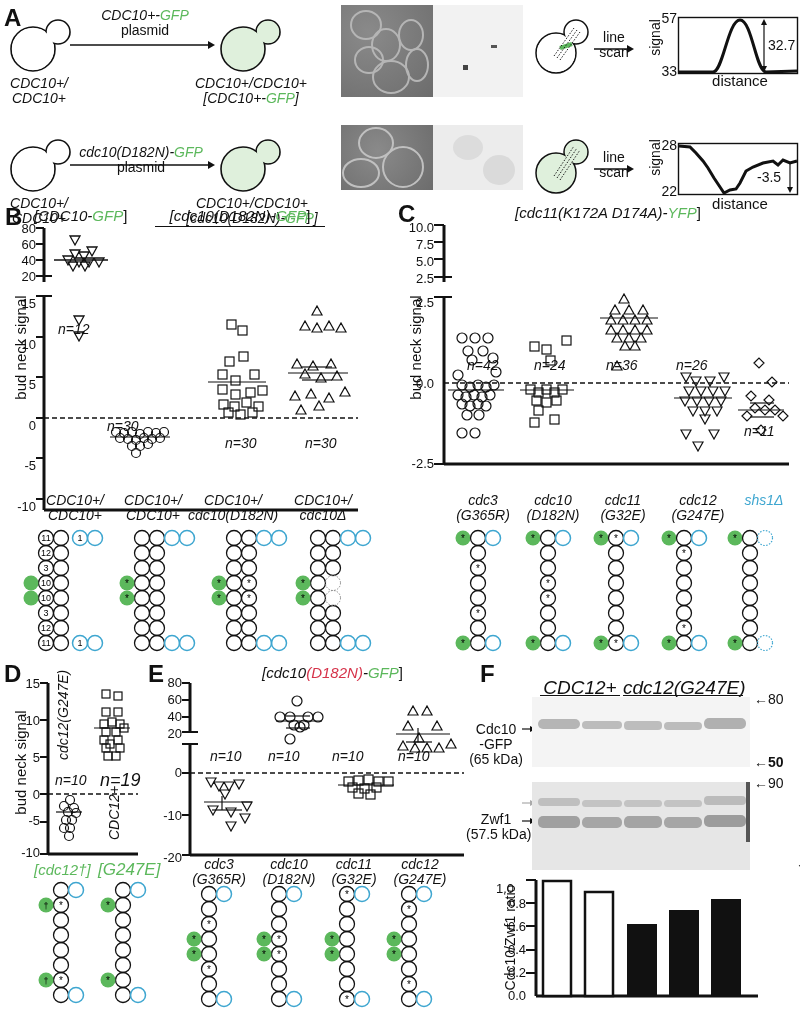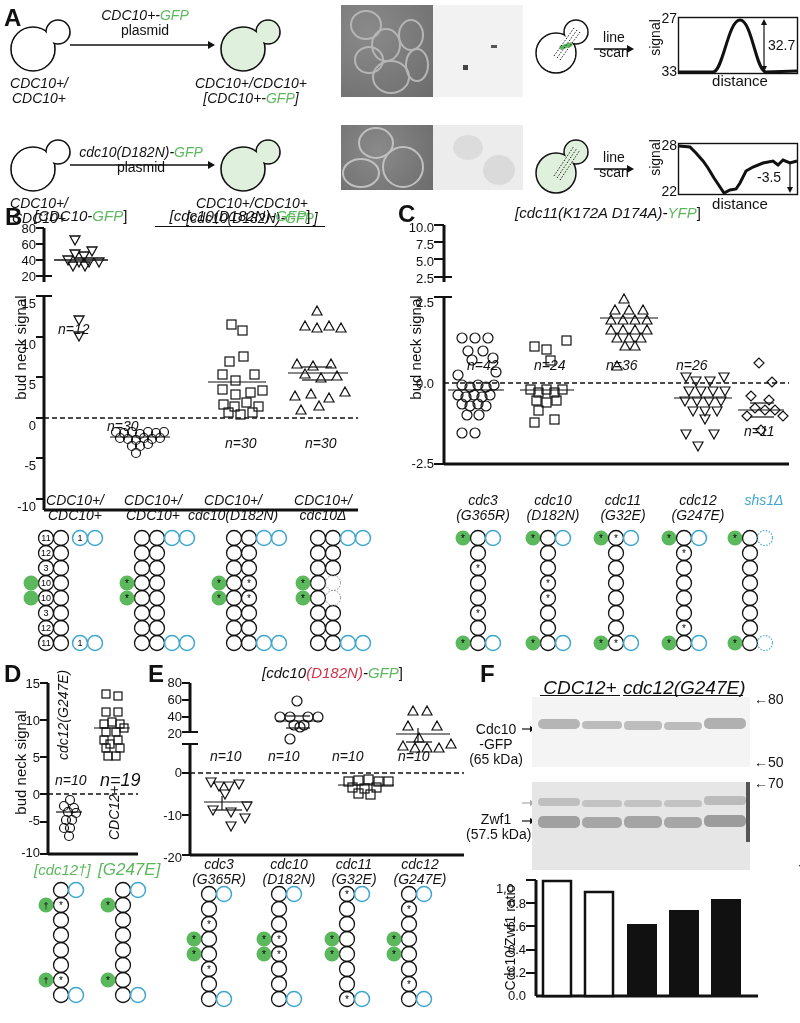--- a/index.html
+++ b/index.html
@@ -75,21 +75,21 @@
 </svg>
 <div class="lbl" style="left:594px;top:30px;width:40px;">
     <div>line</div>
     <div>scan</div>
   </div>
 <svg style="left:594px;top:44px;" width="40" height="10">
     <line x1="0" y1="5" x2="34" y2="5" stroke="#111" stroke-width="1.6"></line>
     <polygon points="33,1 40,5 33,9" fill="#111"></polygon>
   </svg>
 <div class="lbl" style="left:630px;top:30px;transform:rotate(-90deg);transform-origin:center;width:50px;">signal</div>
-<div class="tick" style="left:655px;top:10px;width:22px;font-size:14px;">27</div>
+<div class="tick" style="left:655px;top:10px;width:22px;font-size:14px;">57</div>
 <div class="tick" style="left:655px;top:63px;width:22px;font-size:14px;">33</div>
 <svg style="left:678px;top:17px;" width="120" height="57">
   <rect x="0.5" y="0.5" width="119" height="56" fill="#fff" stroke="#111" stroke-width="1.4"></rect>
   <path d="M1,55 L35,55 C45,55 50,3 62,3 C74,3 78,55 88,55 L119,54" fill="none" stroke="#111" stroke-width="3"></path>
   <line x1="86" y1="4" x2="86" y2="53" stroke="#111" stroke-width="1.2"></line>
   <polygon points="83,8 86,2 89,8" fill="#111"></polygon>
     <polygon points="83,49 86,55 89,49" fill="#111"></polygon>
 </svg>
 <div class="lbl" style="left:768px;top:38px;font-size:14px;">32.7</div>
 <div class="lbl" style="left:700px;top:73px;width:80px;font-size:15px;">distance</div>
@@ -926,21 +926,21 @@
     <polygon points="8,1 14,4 8,7" fill="#111"></polygon>
   </svg>
 <div class="micro" style="left:532px;top:697px;width:218px;height:70px;background:#f4f4f4;">
   <div style="position:absolute;left:6px;top:22px;width:42px;height:10px;background:#b5b5b5;border-radius:5px;"></div>
   <div style="position:absolute;left:50px;top:24px;width:40px;height:8px;background:#bcbcbc;border-radius:4px;"></div>
   <div style="position:absolute;left:92px;top:24px;width:38px;height:9px;background:#bdbdbd;border-radius:4px;"></div>
   <div style="position:absolute;left:132px;top:25px;width:38px;height:8px;background:#bcbcbc;border-radius:4px;"></div>
   <div style="position:absolute;left:172px;top:21px;width:42px;height:11px;background:#b0b0b0;border-radius:5px;"></div>
 </div>
 <div class="lbl" style="left:754px;top:692px;font-size:14px;">←<span>80</span></div>
-<div class="lbl" style="left:754px;top:755px;font-size:14px;">←<span>50</span></div>
+<div class="lbl" style="left:754px;top:755px;font-size:14px;font-weight:bold;">←<span>50</span></div>
 <svg style="left:522px;top:799px;" width="14" height="8">
     <line x1="0" y1="4" x2="9" y2="4" stroke="#aaa" stroke-width="1.2"></line>
     <polygon points="8,1 14,4 8,7" fill="#aaa"></polygon>
   </svg>
 <div class="lbl" style="left:466px;top:812px;width:60px;font-size:14px;">
   <div>Zwf1</div>
     <div>(57.5 kDa)</div>
 </div>
 <svg style="left:522px;top:817px;" width="14" height="8">
     <line x1="0" y1="4" x2="9" y2="4" stroke="#111" stroke-width="1.2"></line>
@@ -952,21 +952,21 @@
   <div style="position:absolute;left:92px;top:18px;width:38px;height:7px;background:#c3c3c3;border-radius:4px;"></div>
   <div style="position:absolute;left:132px;top:18px;width:38px;height:7px;background:#c3c3c3;border-radius:4px;"></div>
   <div style="position:absolute;left:172px;top:14px;width:42px;height:9px;background:#bbb;border-radius:4px;"></div>
   <div style="position:absolute;left:6px;top:34px;width:42px;height:12px;background:#a0a0a0;border-radius:5px;"></div>
   <div style="position:absolute;left:50px;top:35px;width:40px;height:11px;background:#a6a6a6;border-radius:5px;"></div>
   <div style="position:absolute;left:92px;top:34px;width:38px;height:12px;background:#a4a4a4;border-radius:5px;"></div>
   <div style="position:absolute;left:132px;top:35px;width:38px;height:11px;background:#a6a6a6;border-radius:5px;"></div>
   <div style="position:absolute;left:172px;top:33px;width:42px;height:12px;background:#9c9c9c;border-radius:5px;"></div>
   <div style="position:absolute;left:214px;top:0;width:4px;height:60px;background:#555;"></div>
 </div>
-<div class="lbl" style="left:754px;top:776px;font-size:14px;">←<span>70</span></div>
+<div class="lbl" style="left:754px;top:776px;font-size:14px;">←<span>90</span></div>
 <div class="lbl" style="left:796px;top:856px;font-size:14px;">←<span>38</span></div>
 <div class="lbl" style="left:450px;top:930px;width:120px;transform:rotate(-90deg);font-size:14px;">Cdc10/Zwf1 ratio</div>
 <div class="tick" style="left:488px;top:873px;width:26px;margin-top:8px;">1.0</div>
 <div class="tick" style="left:500px;top:896px;width:26px;">0.8</div>
 <div class="tick" style="left:500px;top:919px;width:26px;">0.6</div>
 <div class="tick" style="left:500px;top:942px;width:26px;">0.4</div>
 <div class="tick" style="left:500px;top:965px;width:26px;">0.2</div>
 <div class="tick" style="left:500px;top:988px;width:26px;">0.0</div>
 <svg style="left:526px;top:878px;" width="236" height="122">
   <g stroke="#111" stroke-width="3">

